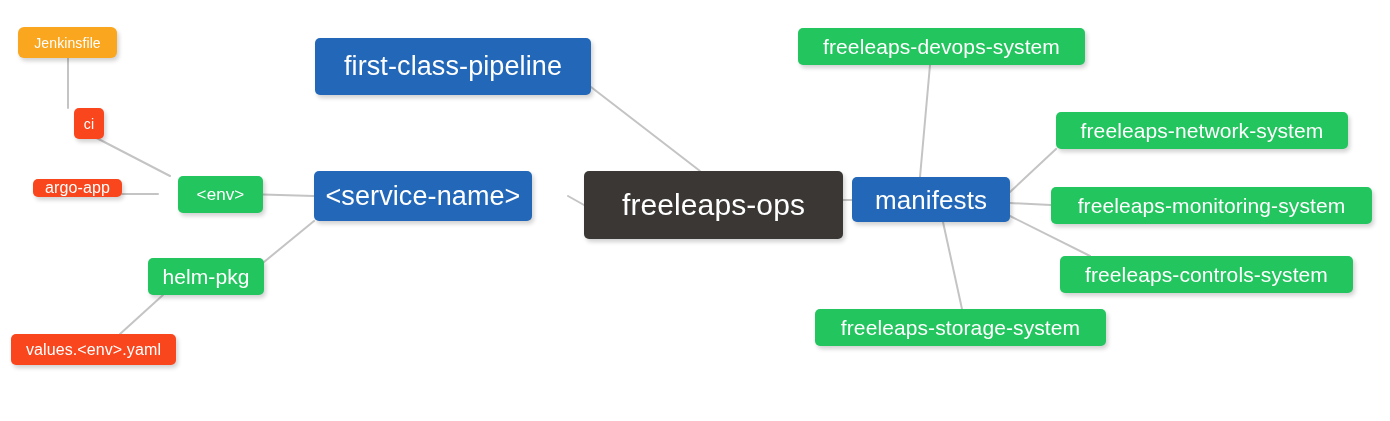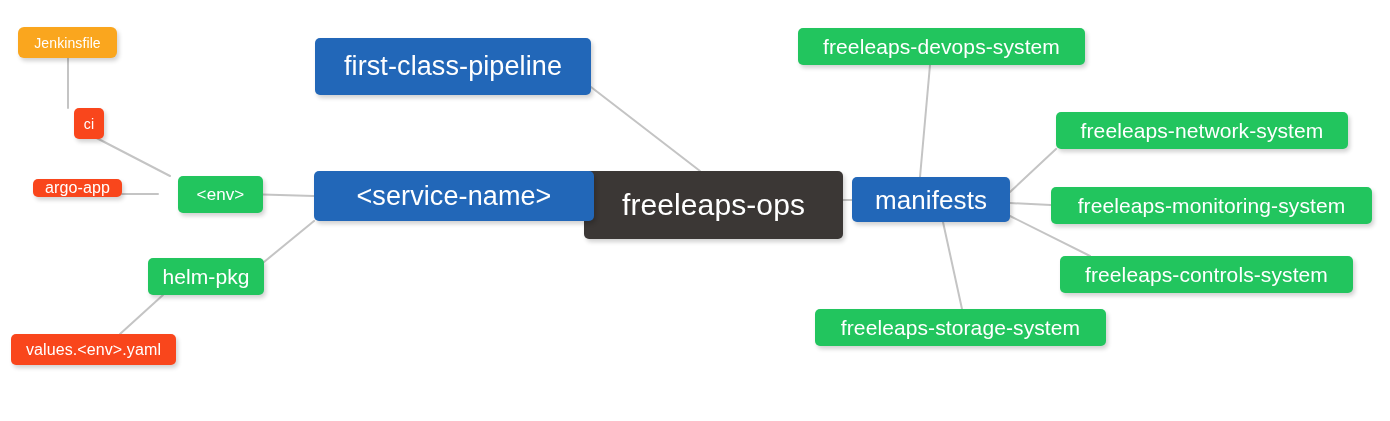--- a/index.html
+++ b/index.html
@@ -57,21 +57,21 @@
       <path d="M 920 177 L 930 65" stroke="#c4c4c4" stroke-width="2" fill="none" stroke-linecap="round"></path>
       <path d="M 1010 192 L 1056 149" stroke="#c4c4c4" stroke-width="2" fill="none" stroke-linecap="round"></path>
       <path d="M 1010 203 L 1051 205" stroke="#c4c4c4" stroke-width="2" fill="none" stroke-linecap="round"></path>
       <path d="M 1010 216 L 1090 256" stroke="#c4c4c4" stroke-width="2" fill="none" stroke-linecap="round"></path>
       <path d="M 943 222 L 962 309" stroke="#c4c4c4" stroke-width="2" fill="none" stroke-linecap="round"></path>
     </svg>
   <div id="node-layer">
       <div class="node" style="left: 584px; top: 171px; width: 259px; height: 68px; background: rgb(59, 55, 53); font-size: 30px;">
         <span class="node-label">freeleaps-ops</span>
       </div>
-      <div class="node" style="left: 314px; top: 171px; width: 280px; height: 50px; background: rgb(34, 103, 184); font-size: 27px;">
+      <div class="node" style="left: 314px; top: 171px; width: 218px; height: 50px; background: rgb(34, 103, 184); font-size: 27px;">
         <span class="node-label">&lt;service-name&gt;</span>
       </div>
       <div class="node" style="left: 315px; top: 38px; width: 276px; height: 57px; background: rgb(34, 103, 184); font-size: 27px;">
         <span class="node-label">first-class-pipeline</span>
       </div>
       <div class="node" style="left: 852px; top: 177px; width: 158px; height: 45px; background: rgb(34, 103, 184); font-size: 26px;">
         <span class="node-label">manifests</span>
       </div>
       <div class="node" style="left: 158px; top: 176px; width: 85px; height: 37px; background: rgb(34, 197, 94); font-size: 17px; margin-left: 20px;">
         <span class="node-label">&lt;env&gt;</span>

